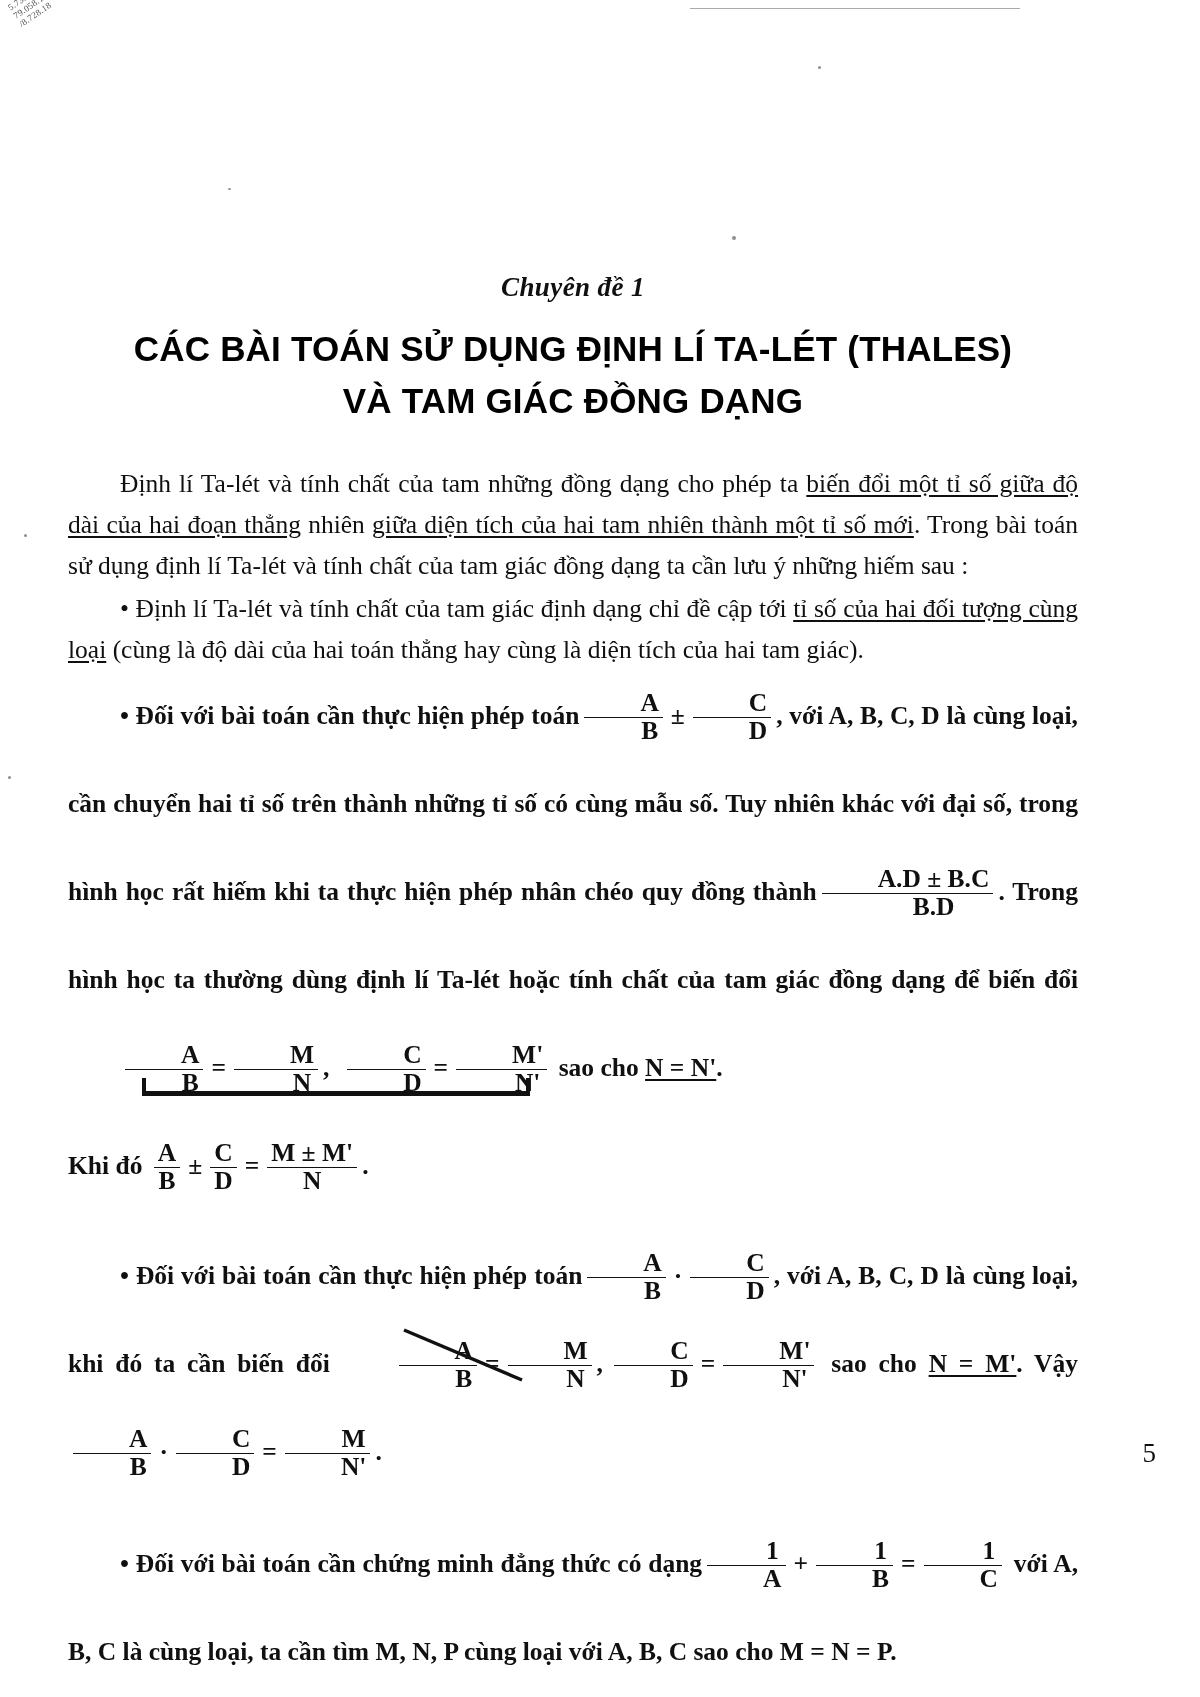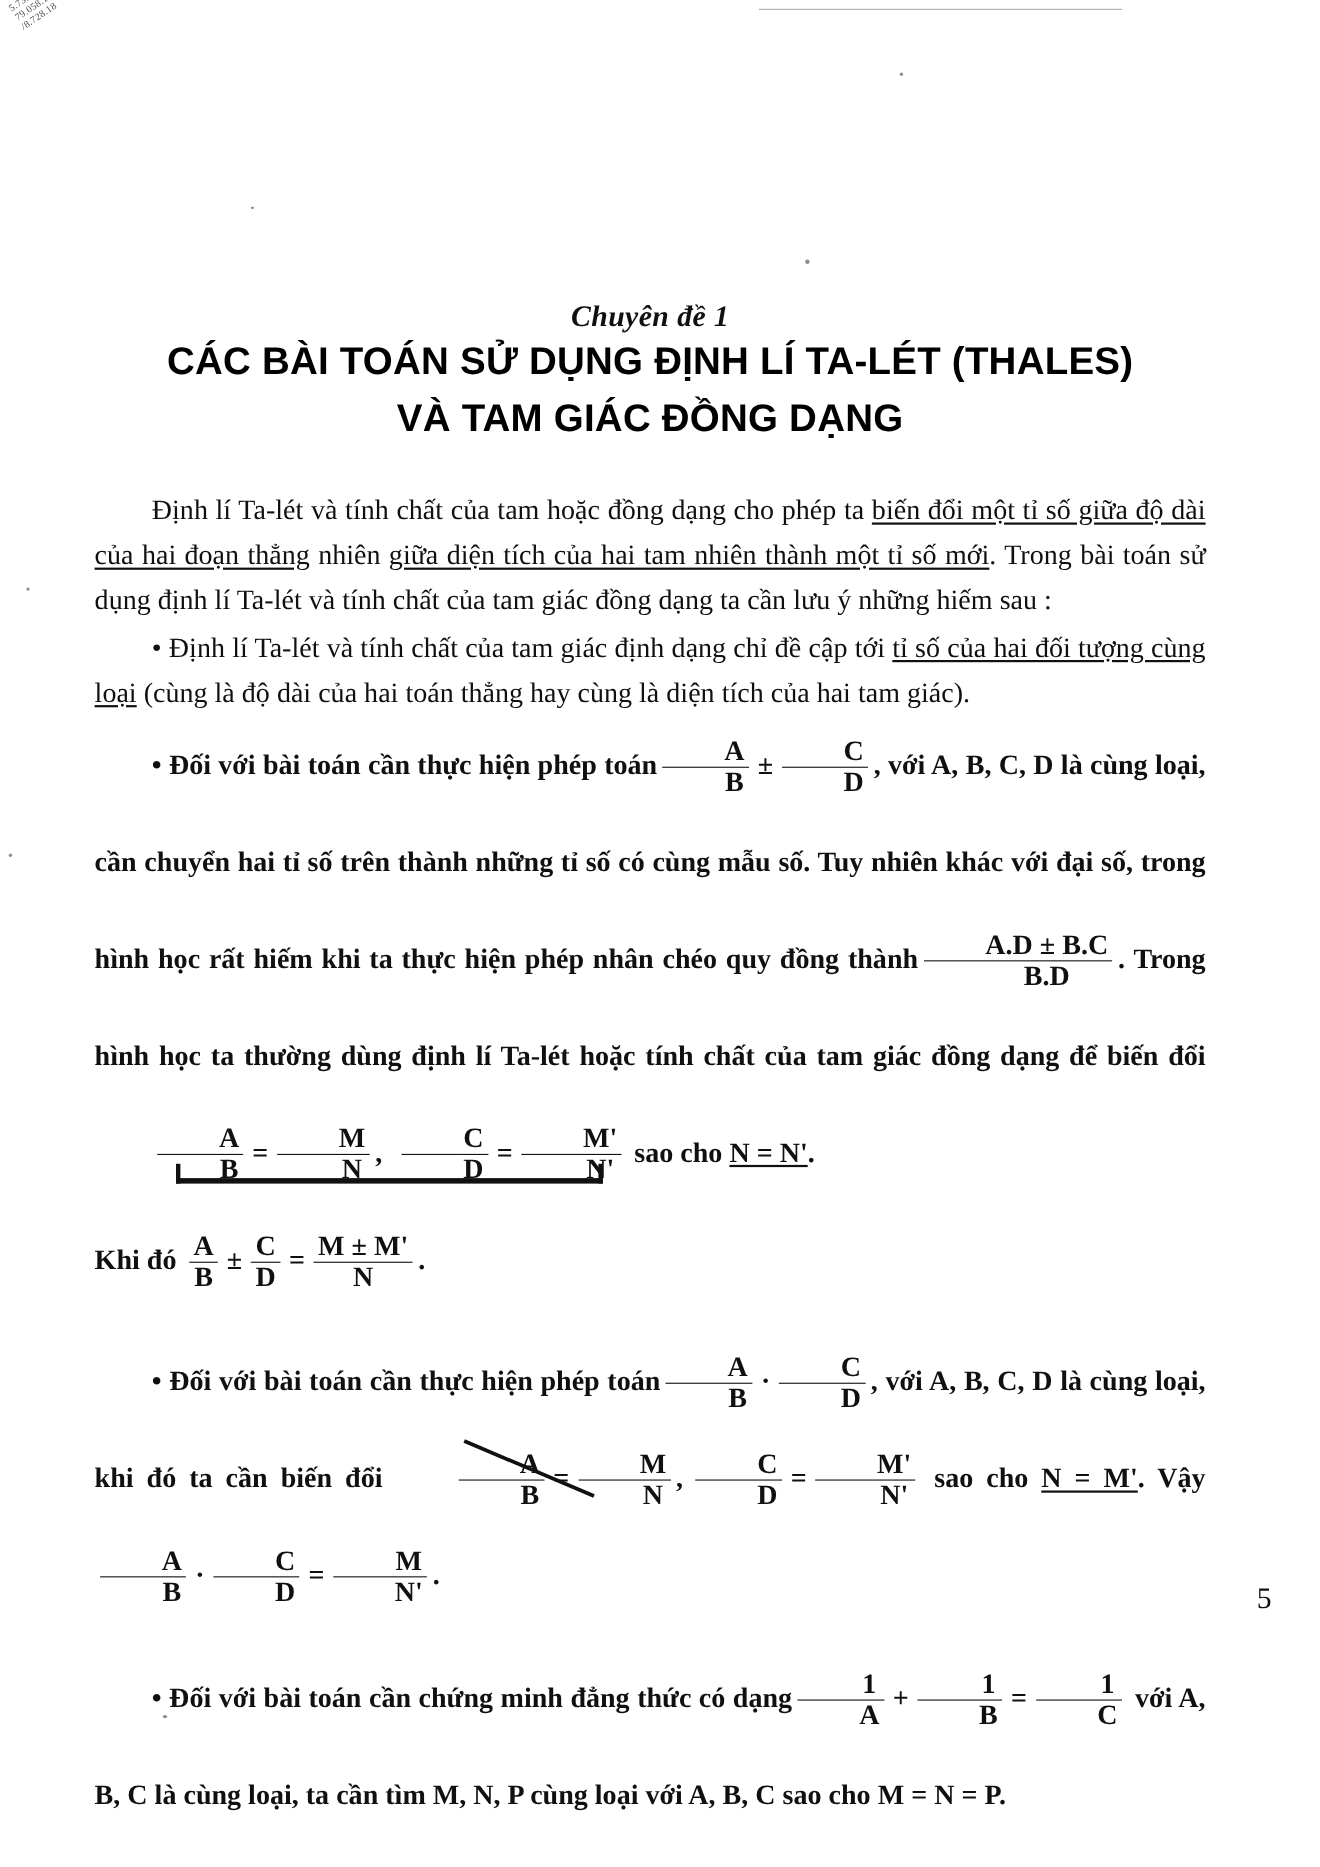--- a/index.html
+++ b/index.html
@@ -29,39 +29,40 @@
     position:absolute; left:690px; top:8px;
     width:330px; height:0;
     border-top:1px solid #8e8e8e;
     opacity:.75;
   }
   .speck{ position:absolute; background:#5d5d5d; border-radius:50%; opacity:.7; }
 
   
   .page{
     position:absolute;
-    left:86px; top:0; width:1010px; height:1697px;
+    left:68px; top:0; width:1010px; height:1697px;
   }
 
   .chuyen-de{
     text-align:center;
     font-style:italic;
     font-weight:bold;
     font-size:27px;
     letter-spacing:.4px;
     margin-top:272px;
   }
 
   .main-title{
     text-align:center;
     font-family:"Liberation Sans", "DejaVu Sans", sans-serif;
     font-weight:bold;
     font-size:35px;
     line-height:52px;
     letter-spacing:.2px;
+    margin-top:20px;
     color:#000;
   }
   .main-title .l2{ display:block; }
 
   .body-txt{
     font-size:25.5px;
     line-height:41px;
     text-align:justify;
     margin-top:36px;
   }
@@ -126,21 +127,21 @@
 
   <div class="chuyen-de">Chuyên đề 1</div>
 
   <div class="main-title">
     <span class="l2">CÁC BÀI TOÁN SỬ DỤNG ĐỊNH LÍ TA-LÉT (THALES)</span>
     <span class="l2">VÀ TAM GIÁC ĐỒNG DẠNG</span>
   </div>
 
   <div class="body-txt">
 
-    <p class="indent"><span>Định lí Ta-lét và tính chất của tam hoặc đồng dạng cho phép ta </span><span class="u">biến đổi một tỉ số giữa độ dài của hai đoạn thẳng</span><span> nhiên </span><span class="u">giữa diện tích của hai tam nhiên thành một tỉ số mới</span><span>. Trong bài toán sử dụng định lí Ta-lét và tính chất của tam giác đồng dạng ta cần lưu ý những hiếm sau :</span></p>
+    <p class="indent"><span>Định lí Ta-lét và tính chất của tam những đồng dạng cho phép ta </span><span class="u">biến đổi một tỉ số giữa độ dài của hai đoạn thẳng</span><span> nhiên </span><span class="u">giữa diện tích của hai tam nhiên thành một tỉ số mới</span><span>. Trong bài toán sử dụng định lí Ta-lét và tính chất của tam giác đồng dạng ta cần lưu ý những hiếm sau :</span></p>
 
     <p class="indent bullet-line"><span class="bul">• Định lí Ta-lét và tính chất của tam giác định dạng chỉ đề cập tới </span><span class="u">tỉ số của hai đối tượng cùng loại</span><span> (cùng là độ dài của hai toán thẳng hay cùng là diện tích của hai tam giác).</span></p>
 
     <p class="indent bullet-line eqline"><span class="bul">• Đối với bài toán cần thực hiện phép toán</span><span class="frac"><span class="num">A</span><span class="den">B</span></span><span class="op">±</span><span class="frac"><span class="num">C</span><span class="den">D</span></span><span>, với A, B, C, D là cùng loại, cần chuyển hai tỉ số trên thành những tỉ số có cùng mẫu số. Tuy nhiên khác với đại số, trong hình học rất hiếm khi ta thực hiện phép nhân chéo quy đồng thành</span><span class="frac"><span class="num"><span>A.D</span> <span>±</span> <span>B.C</span></span><span class="den">B.D</span></span><span>. Trong hình học ta thường dùng định lí Ta-lét hoặc tính chất của tam giác đồng dạng để biến đổi</span>
 
         <span class="brk-wrap"><span class="frac"><span class="num">A</span><span class="den">B</span></span><span class="op">=</span><span class="frac"><span class="num">M</span><span class="den">N</span></span><span>,</span>&nbsp;&nbsp;<span class="frac"><span class="num">C</span><span class="den">D</span></span><span class="op">=</span><span class="frac"><span class="num">M'</span><span class="den">N'</span></span><span class="brk" style="left:74px; right:22px; top:54px;"></span></span>
 
         <span>sao cho</span>
         <span class="u">N = N'</span><span>.</span></p>
 

